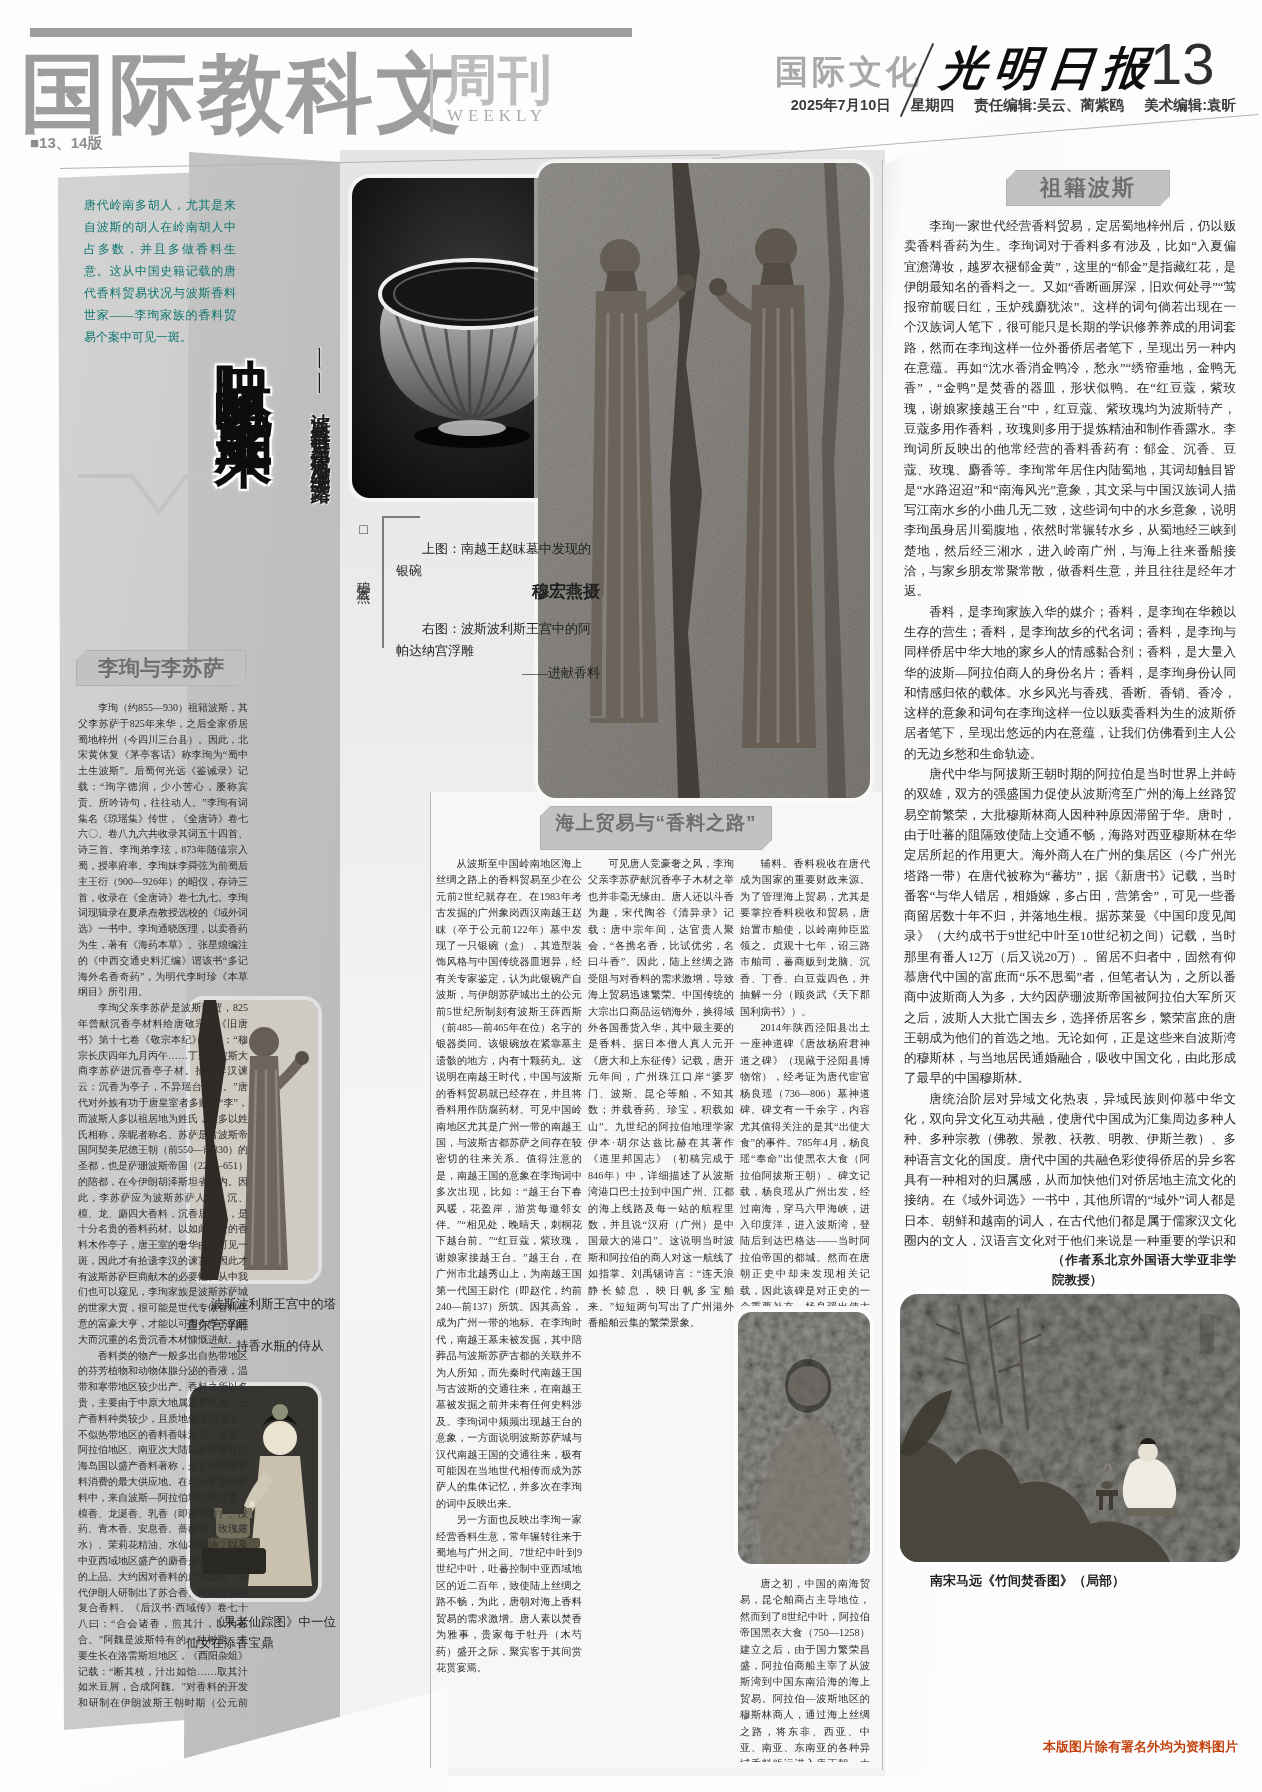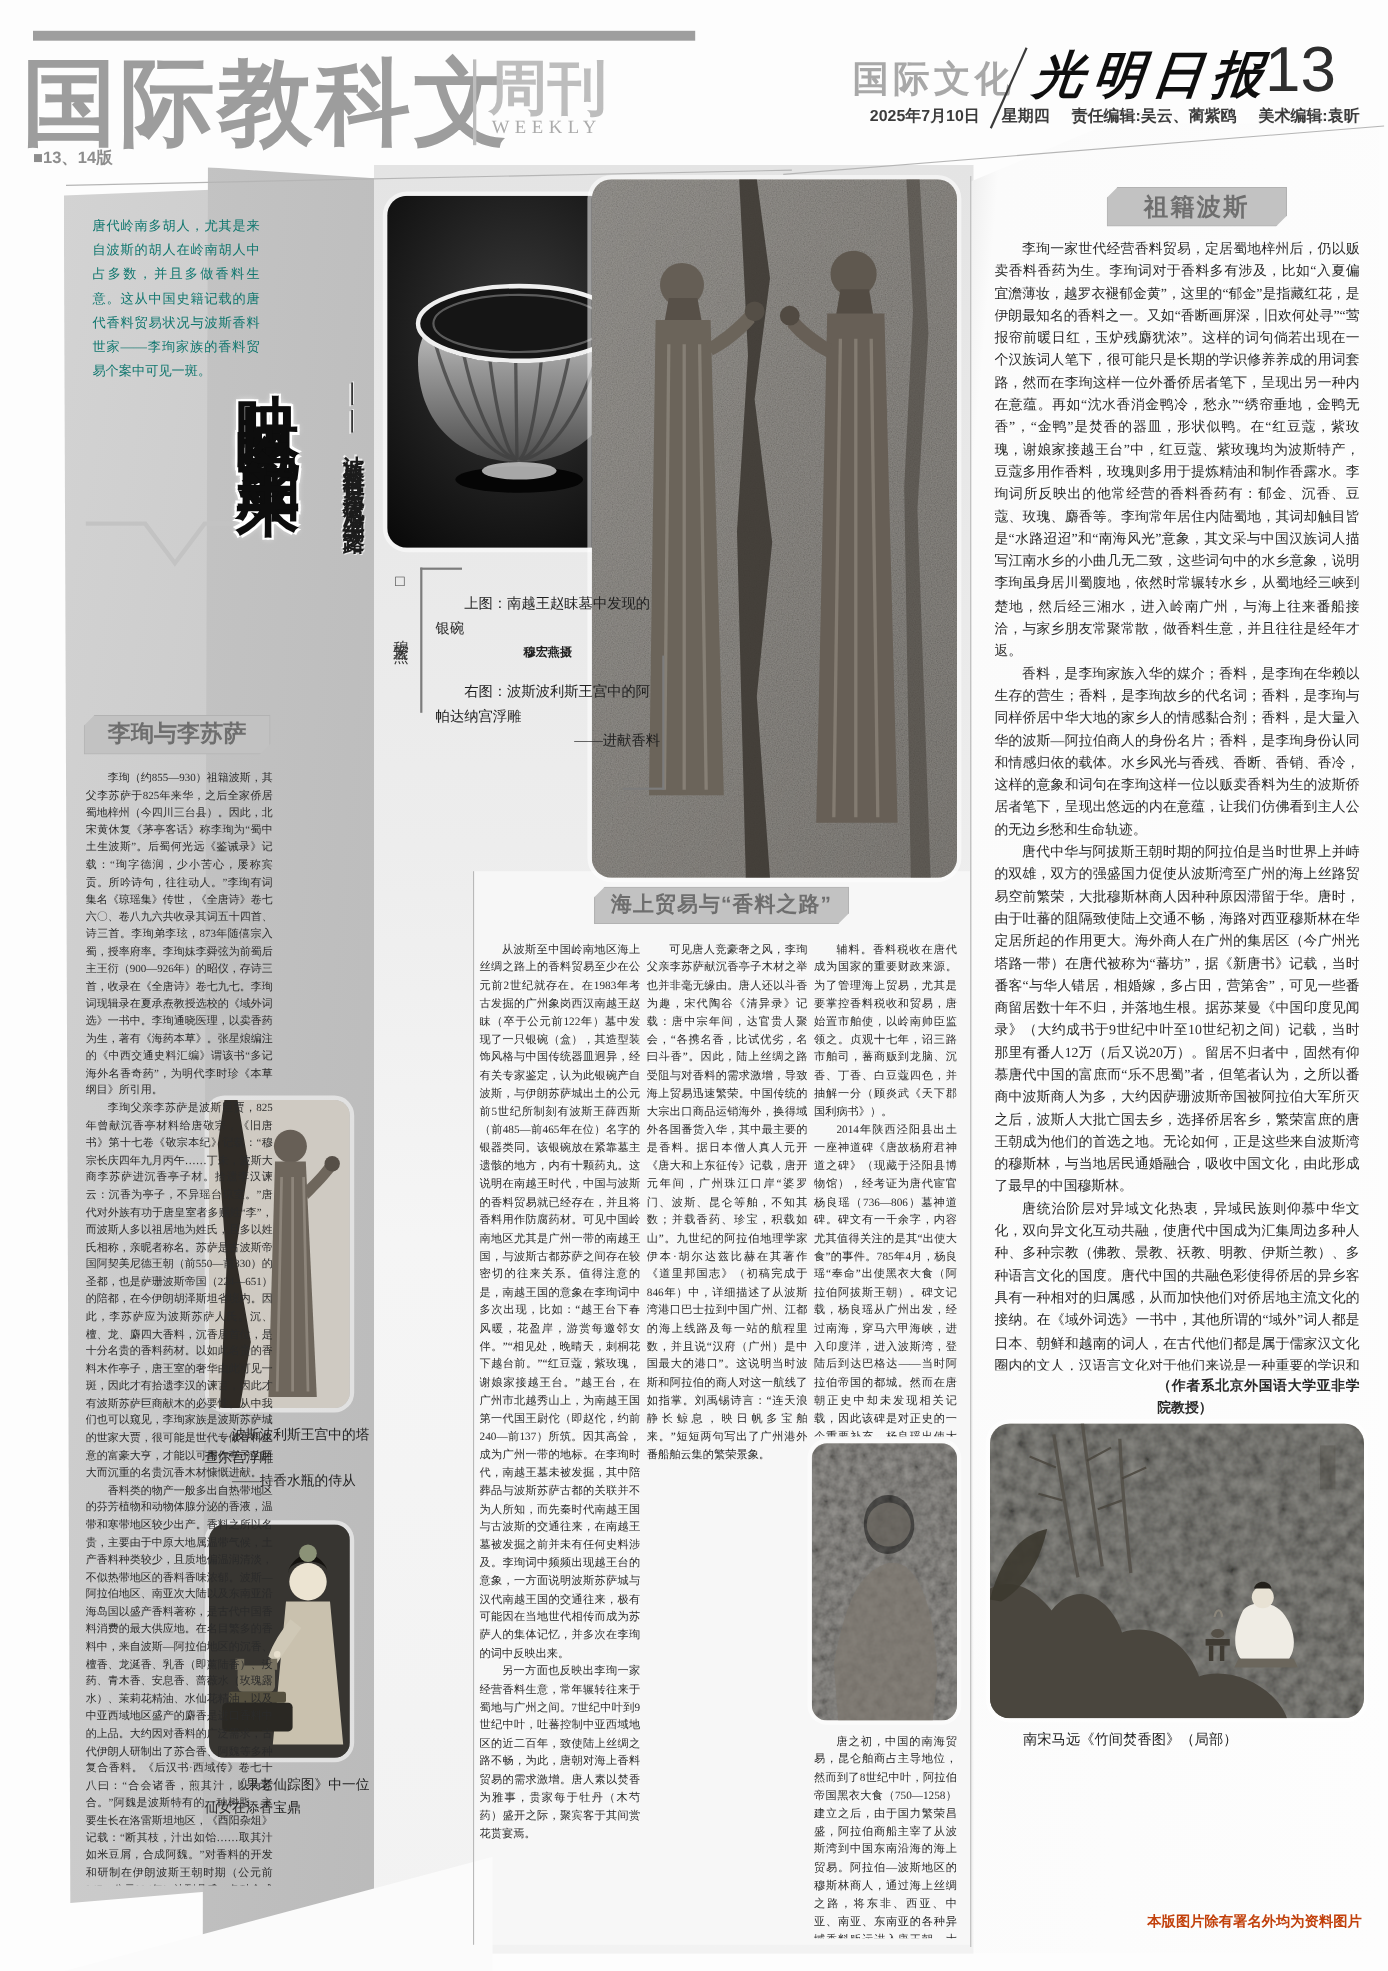--- a/index.html
+++ b/index.html
@@ -51,21 +51,21 @@
           font-size:58px;font-weight:900;color:#0d0d0d;letter-spacing:12px;z-index:3;
           text-shadow:-2px -2px 0 #fff,2px -2px 0 #fff,-2px 2px 0 #fff,2px 2px 0 #fff,0 0 7px #fff;
           font-family:"Liberation Serif",serif;}
   .vsub{left:308px;top:348px;height:650px;writing-mode:vertical-rl;text-orientation:mixed;
         font-size:20px;font-weight:700;color:#1c1c1c;letter-spacing:5px;z-index:3;
         text-shadow:-1px -1px 0 #eee,1px 1px 0 #eee;}
   .vbyline{left:354px;top:522px;height:180px;writing-mode:vertical-rl;text-orientation:upright;
            font-size:14px;color:#333;letter-spacing:4px;z-index:3;}
   .caption{position:absolute;z-index:3;font-size:13px;line-height:22px;color:#1f1f1f;
            font-family:"Liberation Serif",serif;}
-  .caption .credit{display:block;text-align:center;font-weight:700;font-family:Liberation Serif, serif;font-size:11px;}
+  .caption .credit{display:block;text-align:right;font-weight:700;font-family:Liberation Mono, monospace;font-size:17px;}
   .bracket{position:absolute;z-index:3;}
   .photo{position:absolute;z-index:2;border-radius:18px;overflow:hidden;box-shadow:0 0 0 4px rgba(255,255,255,.55);}
   .author-note{font-weight:700;}
   .footer-note{font-weight:700;font-size:13px;color:#c2410c;text-align:right;z-index:3;font-family:"Liberation Sans",sans-serif;}
   .chevron{z-index:3;}
 </style>
 </head>
 <body>
 
 <div class="page">
@@ -233,21 +233,21 @@
         <rect x="54" y="122" width="8" height="10" fill="#76705f"></rect>
       <rect x="18" y="152" width="52" height="10" rx="2" fill="#55503f"></rect>
       <rect x="12" y="162" width="64" height="26" rx="4" fill="#2a2823"></rect>
     </g>
     <circle cx="62" cy="118" r="3" fill="#e8e0ce"></circle>
   </svg>
   <div class="caption" style="left:186px;top:1612px;width:158px;font-size:12.5px;line-height:21px;">
     <span style="display:block;text-indent:2em;">《果老仙踪图》中一位仙女在添香宝鼎</span>
   </div>
 
-  <div class="banner" style="left:540px;top:806px;width:232px;height:34px;font-size:19px;line-height:34px;letter-spacing:1px;">海上贸易与“香料之路”</div>
+  <div class="banner" style="left:540px;top:806px;width:232px;height:44px;font-size:19px;line-height:34px;letter-spacing:1px;">海上贸易与“香料之路”</div>
   <div class="abs body-m" style="left:436px;top:856px;width:146px;height:906px;">
     <p>从波斯至中国岭南地区海上丝绸之路上的香料贸易至少在公元前2世纪就存在。在1983年考古发掘的广州象岗西汉南越王赵眜（卒于公元前122年）墓中发现了一只银碗（盒），其造型装饰风格与中国传统器皿迥异，经有关专家鉴定，认为此银碗产自波斯，与伊朗苏萨城出土的公元前5世纪所制刻有波斯王薛西斯（前485—前465年在位）名字的银器类同。该银碗放在紧靠墓主遗骸的地方，内有十颗药丸。这说明在南越王时代，中国与波斯的香料贸易就已经存在，并且将香料用作防腐药材。可见中国岭南地区尤其是广州一带的南越王国，与波斯古都苏萨之间存在较密切的往来关系。值得注意的是，南越王国的意象在李珣词中多次出现，比如：“越王台下春风暖，花盈岸，游赏每邀邻女伴。”“相见处，晚晴天，刺桐花下越台前。”“红豆蔻，紫玫瑰，谢娘家接越王台。”越王台，在广州市北越秀山上，为南越王国第一代国王尉佗（即赵佗，约前240—前137）所筑。因其高耸，成为广州一带的地标。在李珣时代，南越王墓未被发掘，其中陪葬品与波斯苏萨古都的关联并不为人所知，而先秦时代南越王国与古波斯的交通往来，在南越王墓被发掘之前并未有任何史料涉及。李珣词中频频出现越王台的意象，一方面说明波斯苏萨城与汉代南越王国的交通往来，极有可能因在当地世代相传而成为苏萨人的集体记忆，并多次在李珣的词中反映出来。</p>
     <p>另一方面也反映出李珣一家经营香料生意，常年辗转往来于蜀地与广州之间。7世纪中叶到9世纪中叶，吐蕃控制中亚西域地区的近二百年，致使陆上丝绸之路不畅，为此，唐朝对海上香料贸易的需求激增。唐人素以焚香为雅事，贵家每于牡丹（木芍药）盛开之际，聚宾客于其间赏花贳宴焉。</p>
   </div>
   <div class="abs body-m" style="left:588px;top:856px;width:146px;height:906px;">
     <p>可见唐人竞豪奢之风，李珣父亲李苏萨献沉香亭子木材之举也并非毫无缘由。唐人还以斗香为趣，宋代陶谷《清异录》记载：唐中宗年间，达官贵人聚会，“各携名香，比试优劣，名曰斗香”。因此，陆上丝绸之路受阻与对香料的需求激增，导致海上贸易迅速繁荣。中国传统的大宗出口商品运销海外，换得域外各国番货入华，其中最主要的是香料。据日本僧人真人元开《唐大和上东征传》记载，唐开元年间，广州珠江口岸“婆罗门、波斯、昆仑等舶，不知其数；并载香药、珍宝，积载如山”。九世纪的阿拉伯地理学家伊本·胡尔达兹比赫在其著作《道里邦国志》（初稿完成于846年）中，详细描述了从波斯湾港口巴士拉到中国广州、江都的海上线路及每一站的航程里数，并且说“汉府（广州）是中国最大的港口”。这说明当时波斯和阿拉伯的商人对这一航线了如指掌。刘禹锡诗言：“连天浪静长鲸息，映日帆多宝舶来。”短短两句写出了广州港外番船舶云集的繁荣景象。</p>
   </div>
   <div class="abs body-m" style="left:740px;top:856px;width:130px;height:450px;">
     <p>辅料。香料税收在唐代成为国家的重要财政来源。为了管理海上贸易，尤其是要掌控香料税收和贸易，唐始置市舶使，以岭南帅臣监领之。贞观十七年，诏三路市舶司，蕃商贩到龙脑、沉香、丁香、白豆蔻四色，并抽解一分（顾炎武《天下郡国利病书》）。</p>
     <p>2014年陕西泾阳县出土一座神道碑《唐故杨府君神道之碑》（现藏于泾阳县博物馆），经考证为唐代宦官杨良瑶（736—806）墓神道碑。碑文有一千余字，内容尤其值得关注的是其“出使大食”的事件。785年4月，杨良瑶“奉命”出使黑衣大食（阿拉伯阿拔斯王朝）。碑文记载，杨良瑶从广州出发，经过南海，穿马六甲海峡，进入印度洋，进入波斯湾，登陆后到达巴格达——当时阿拉伯帝国的都城。然而在唐朝正史中却未发现相关记载，因此该碑是对正史的一个重要补充。杨良瑶出使大食是否真的是“奉唐王室之命”，这一点值得探究。当时海上丝绸之路上的商贸往来更多是巨贾富商们的民间行为，而非朝廷的官方行为，朝廷官员只负责收税。杨良瑶并非像郑和那样受朝廷之命出使西洋，因而不见正史记载。《资治通鉴》云：“唐置市舶使于广州以取商舶之利，时以宦者为之。”杨良瑶正是一位被朝廷任命为市舶使的宦官，大概在收税公差之外也私自做一些贸易。无论如何，该碑文显示出唐代海上丝绸之路的繁荣。</p>
@@ -317,18 +317,18 @@
 
     <rect x="196" y="196" width="22" height="6" fill="#3f3b33"></rect>
     <rect x="199" y="202" width="4" height="14" fill="#3f3b33"></rect>
       <rect x="209" y="202" width="4" height="14" fill="#3f3b33"></rect>
     <ellipse cx="207" cy="192" rx="7" ry="5" fill="#55504727"></ellipse>
     <ellipse cx="207" cy="191" rx="6" ry="4" fill="#555047"></ellipse>
     <path d="M204,176 C206,168 210,168 211,176" stroke="#8a857a" stroke-width="2" fill="none"></path>
     <rect x="300" y="20" width="14" height="40" fill="#3a362e" opacity="0.25"></rect>
   </svg>
   <div class="caption" style="left:904px;top:1570px;width:336px;text-align:left;font-size:13px;">
-    <span style="display:inline-block;text-indent:2em;">南宋马远《竹间焚香图》（局部）</span>
+    <span style="display:inline-block;text-indent:2em;font-weight:bold;">南宋马远《竹间焚香图》（局部）</span>
   </div>
 
   <div class="abs footer-note" style="left:904px;top:1738px;width:334px;">本版图片除有署名外均为资料图片</div>
 
 </div>
 
 </body></html>

